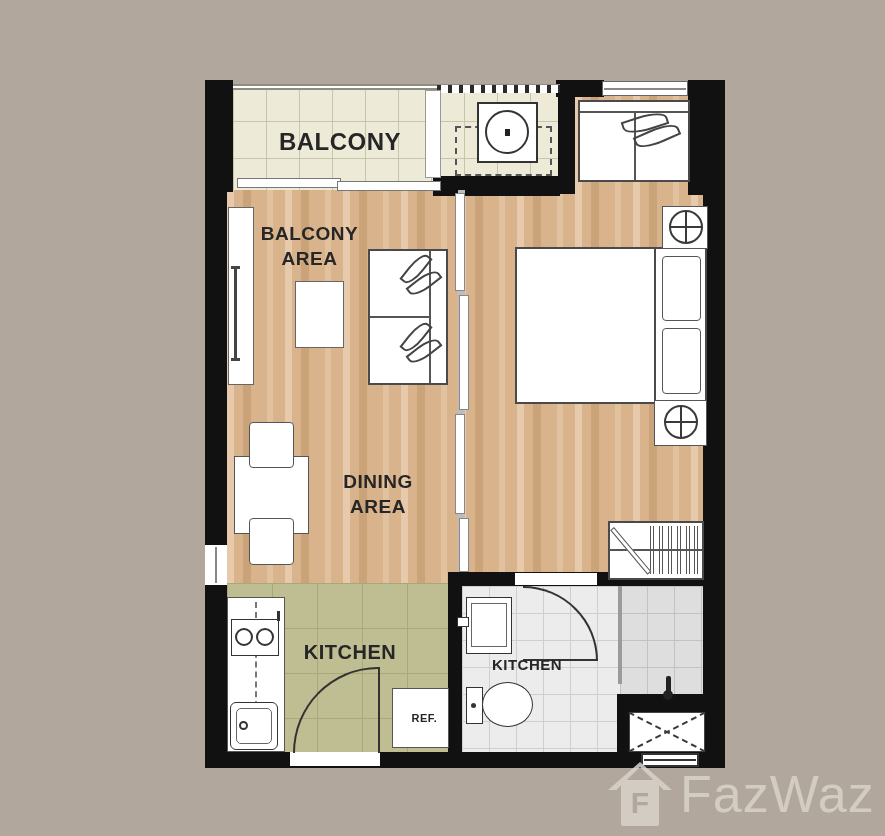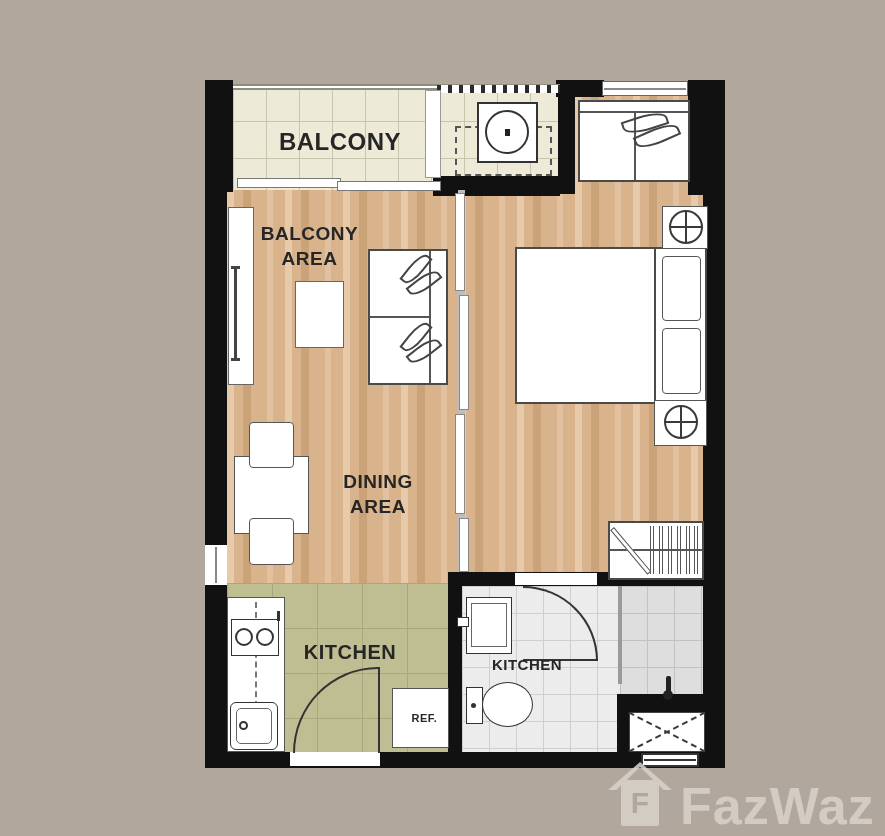--- a/index.html
+++ b/index.html
@@ -22,21 +22,21 @@
   .leaf{position:absolute;border:2px solid #444;border-radius:0 60% 0 60%;background:transparent;box-sizing:border-box;}
   .circle{position:absolute;border:2px solid #333;border-radius:50%;background:#fff;box-sizing:border-box;}
   .hanger{position:absolute;width:4px;border-left:1px solid #555;border-right:1px solid #555;box-sizing:border-box;}
   .dashline{position:absolute;border-top:2px dashed #3a3a3a;}
   #watermark{position:absolute;left:608px;top:760px;display:flex;align-items:flex-start;opacity:.85;}
   #wm-house{position:relative;width:64px;height:68px;}
   #wm-roof{position:absolute;left:0;top:2px;width:64px;height:28px;background:#d9d3ca;
     clip-path:polygon(0% 100%,50% 0%,100% 100%,87% 100%,50% 18%,13% 100%);}
   #wm-body{position:absolute;left:13px;top:20px;width:38px;height:46px;background:#d9d3ca;border-radius:2px;
     display:flex;align-items:center;justify-content:center;color:#b2a79c;font-weight:bold;font-size:30px;}
-  #wm-text{font-size:52px;font-weight:bold;color:#d9d3ca;letter-spacing:1px;margin-left:8px;margin-top:16px;}
+  #wm-text{font-size:52px;font-weight:normal;color:#d9d3ca;letter-spacing:1px;margin-left:8px;margin-top:4px;}
 </style>
 </head>
 <body>
 
 <div id="stage">
 
   <div class="abs tile-balcony" style="left:233px;top:84px;width:327px;height:108px;"></div>
   <div class="abs floor-wood" style="left:575px;top:84px;width:115px;height:111px;"></div>
   <div class="abs floor-wood" style="left:227px;top:190px;width:478px;height:393px;"></div>
   <div class="abs tile-kitchen" style="left:227px;top:583px;width:221px;height:169px;"></div>

